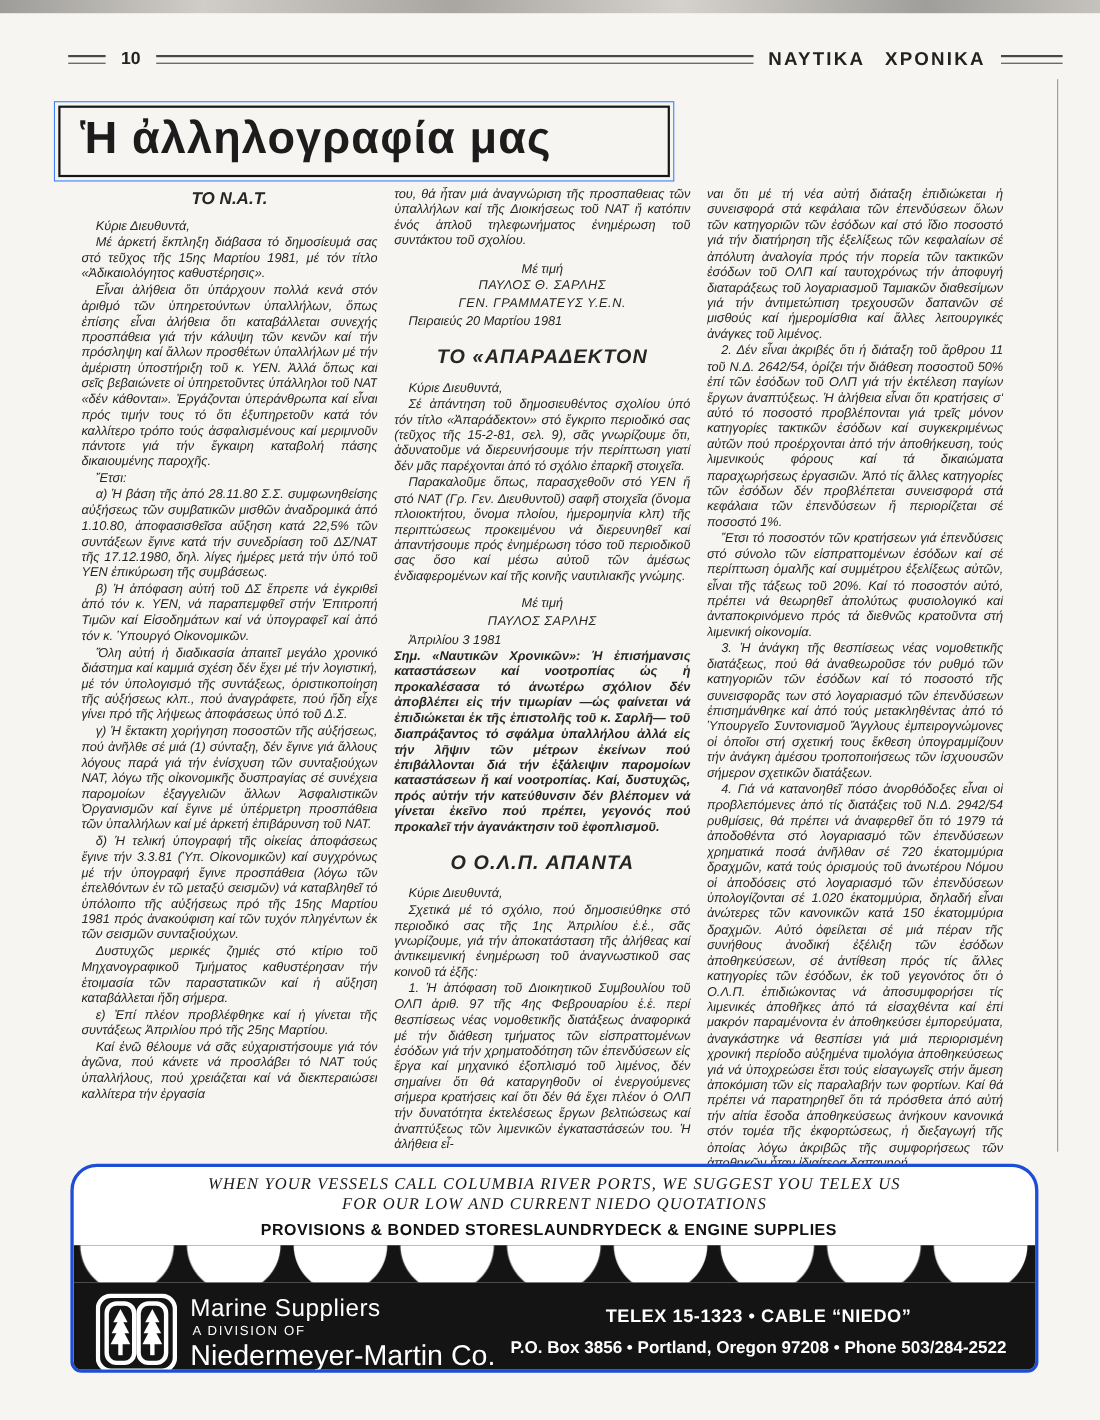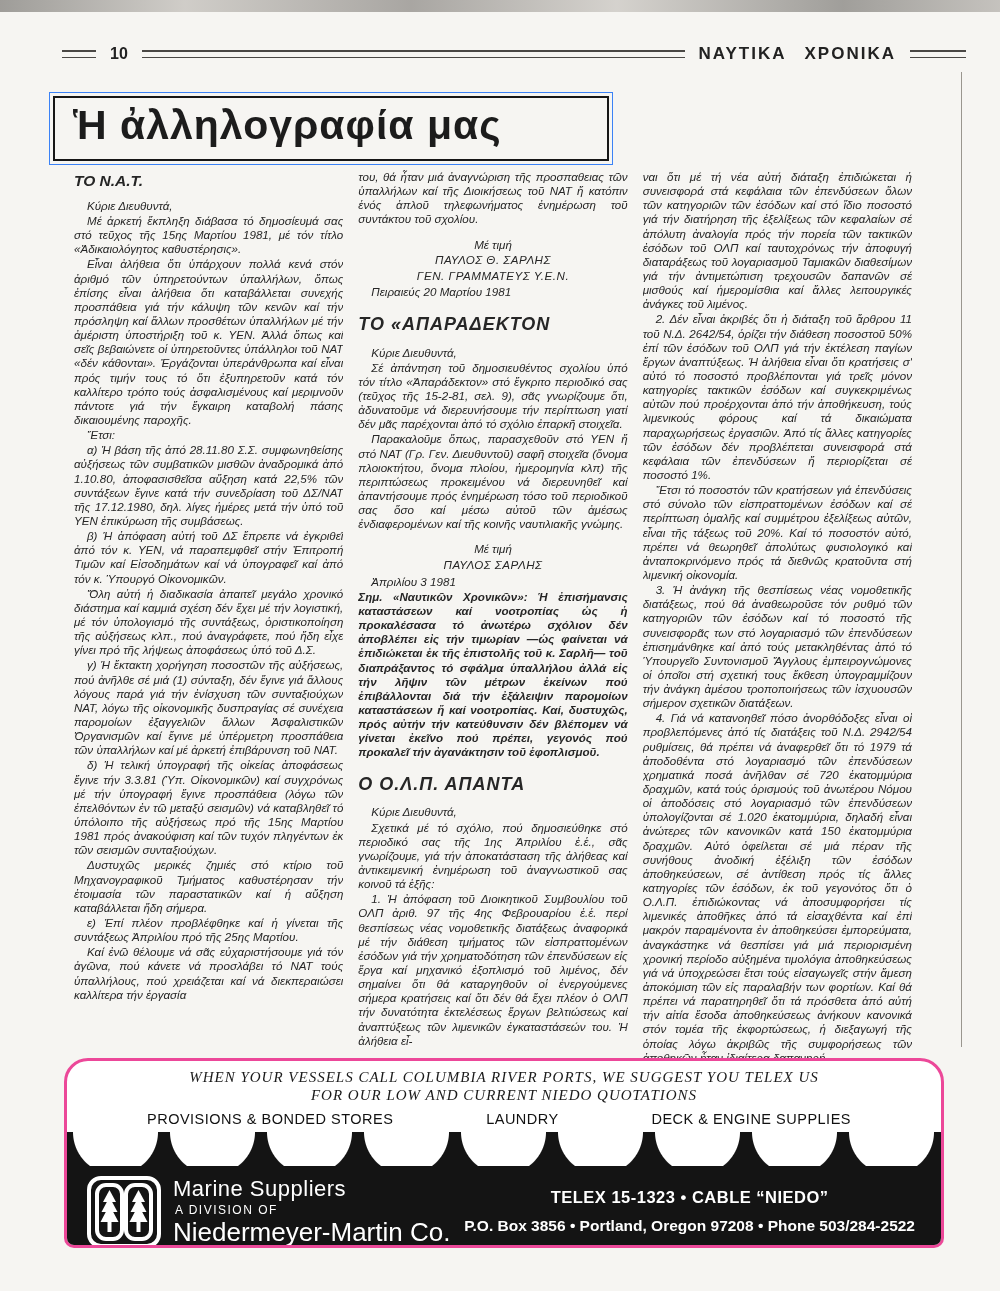--- a/index.html
+++ b/index.html
@@ -24,38 +24,38 @@
   .title-box { position:absolute; top:92px; left:49px; width:556px; border:1px solid #3b82f6; background:#f6f5f2; padding:3px; }
   .title-inner { border:2px solid #161616; padding:4px 10px 10px 18px; }
   .title-text { font-size:41px; font-weight:bold; letter-spacing:1px; color:#1c1c1c; }
 
   
   .columns { position:absolute; top:170px; left:74px; width:838px; height:888px; display:flex; gap:15px; }
   .col { flex:1 1 0; overflow:hidden; font-style:italic; font-size:11.6px; line-height:1.22;
          text-align:justify; color:#262626; }
   .col p { margin:0 0 1px 0; text-indent:13px; }
   .col p.noindent { text-indent:0; }
-  .letter-heading { text-align:left; font-weight:bold; font-size:15.5px; 
+  .letter-heading { text-align:center; font-weight:bold; font-size:15.5px; 
                     margin:2px 0 8px 0; text-indent:0; }
   .letter-heading.big { font-size:18px; letter-spacing:1px; margin:14px 0 10px 0; }
   .sig { text-align:center; margin:10px 0 2px 0; text-indent:0; }
   .sig div { line-height:1.35; }
   .sig .name { letter-spacing:.5px; }
   .dateline { margin:12px 0 10px 0; text-indent:0; }
   .editor-note { font-weight:bold; margin-top:10px; }
   .salutation { text-indent:0; margin-bottom:2px; }
 
   
   .ad { position:absolute; left:64px; top:1058px; width:874px; height:184px; background:#fff;
-        border:3px solid #ec4899; border-radius:24px 24px 10px 10px; overflow:hidden; }
+        border:3px solid #1d4ed8; border-radius:24px 24px 10px 10px; overflow:hidden; }
   .ad-line { font-family:"Liberation Serif", serif; font-style:italic; text-align:center;
              font-size:15px; letter-spacing:1px; color:#1a1a1a; line-height:1.2; }
   .ad-line.first { margin-top:7px; }
-  .ad-cats { display:flex; padding:7px 90px 0 80px; justify-content:space-between;
-             font-weight:normal; font-size:14.5px; letter-spacing:.5px; color:#111; white-space:nowrap; }
+  .ad-cats { display:flex; padding:7px 90px 0 80px; justify-content:center;
+             font-weight:bold; font-size:14.5px; letter-spacing:.5px; color:#111; white-space:nowrap; }
   .scallops { height:34px; margin-top:5px; background-color:#141414;
               background-image:radial-gradient(circle at 50% 0, #fff 42px, rgba(255,255,255,0) 43px);
               background-size:97px 44px; background-repeat:repeat-x; }
   .ad-black { background:#141414; height:91px; color:#fff; display:flex; align-items:center; padding:0 18px; }
   .logo { flex:0 0 auto; margin:0 12px 0 2px; }
   .company-block { line-height:1.05; }
   .company-name { font-size:22px; font-weight:normal; letter-spacing:.5px; }
   .division { font-size:12px; letter-spacing:1.5px; margin:4px 0 3px 2px; }
   .parent { font-size:26px; }
   .contact-block { margin-left:auto; text-align:center; font-weight:bold; padding-right:8px; }

